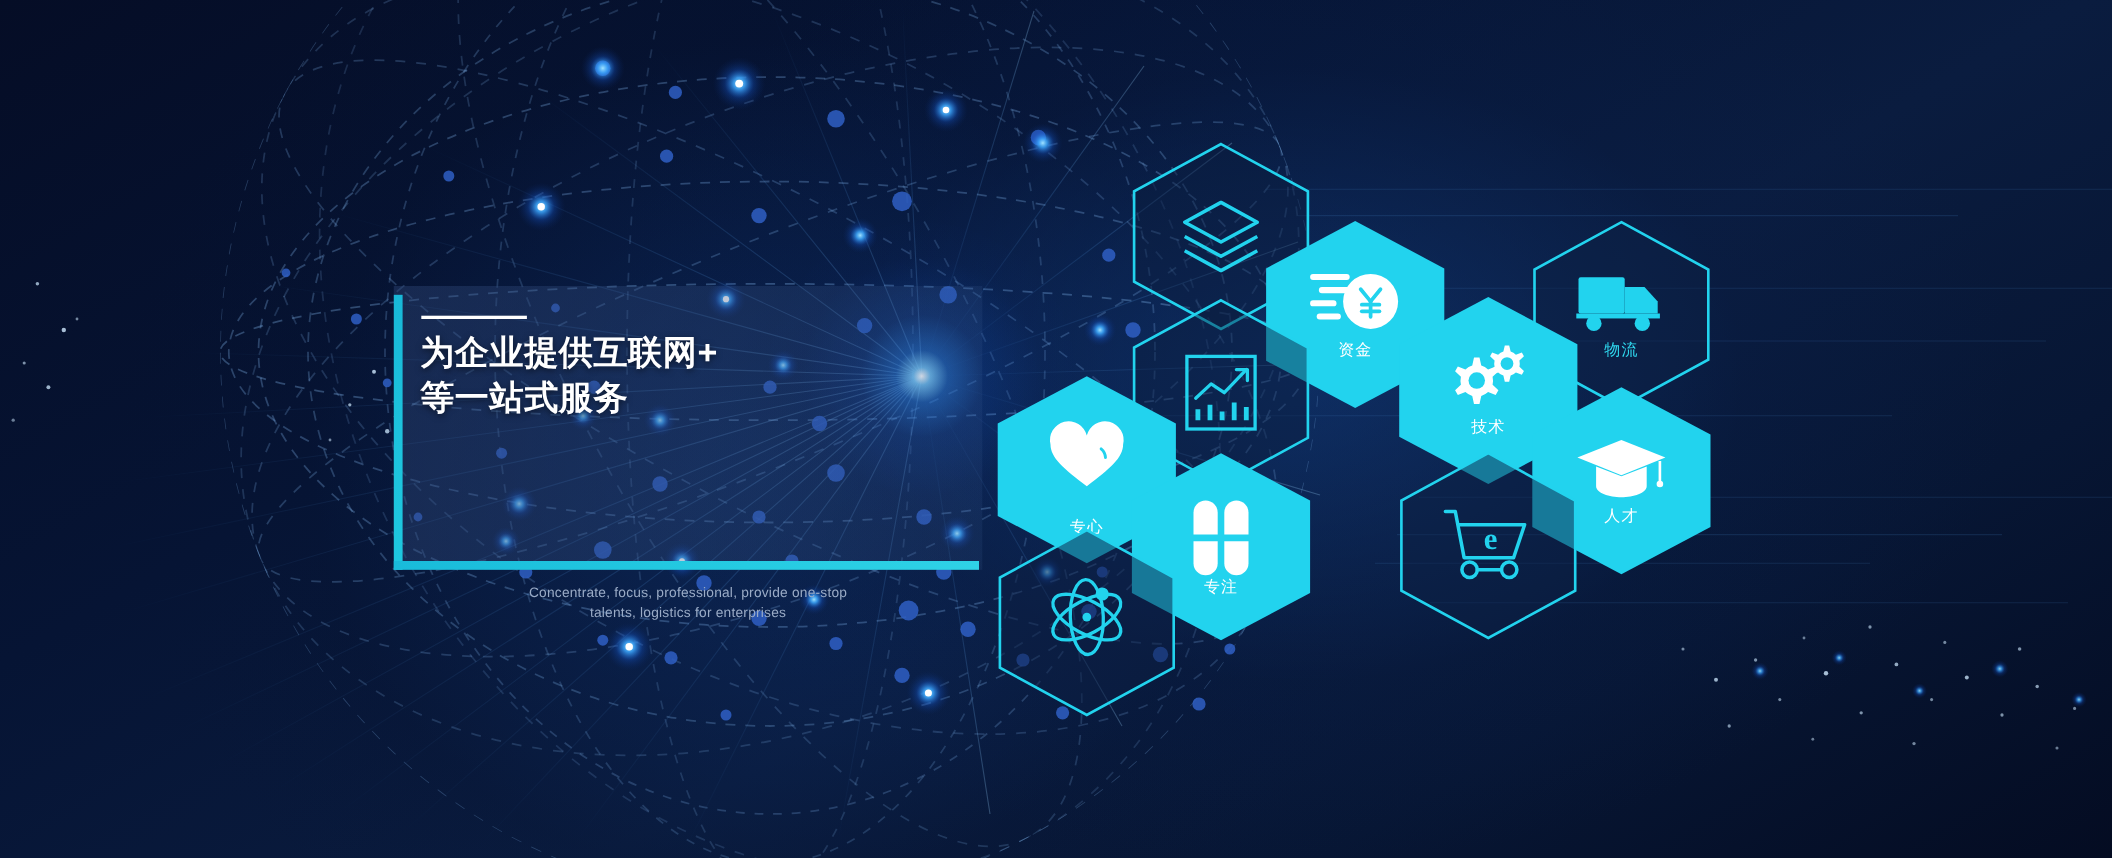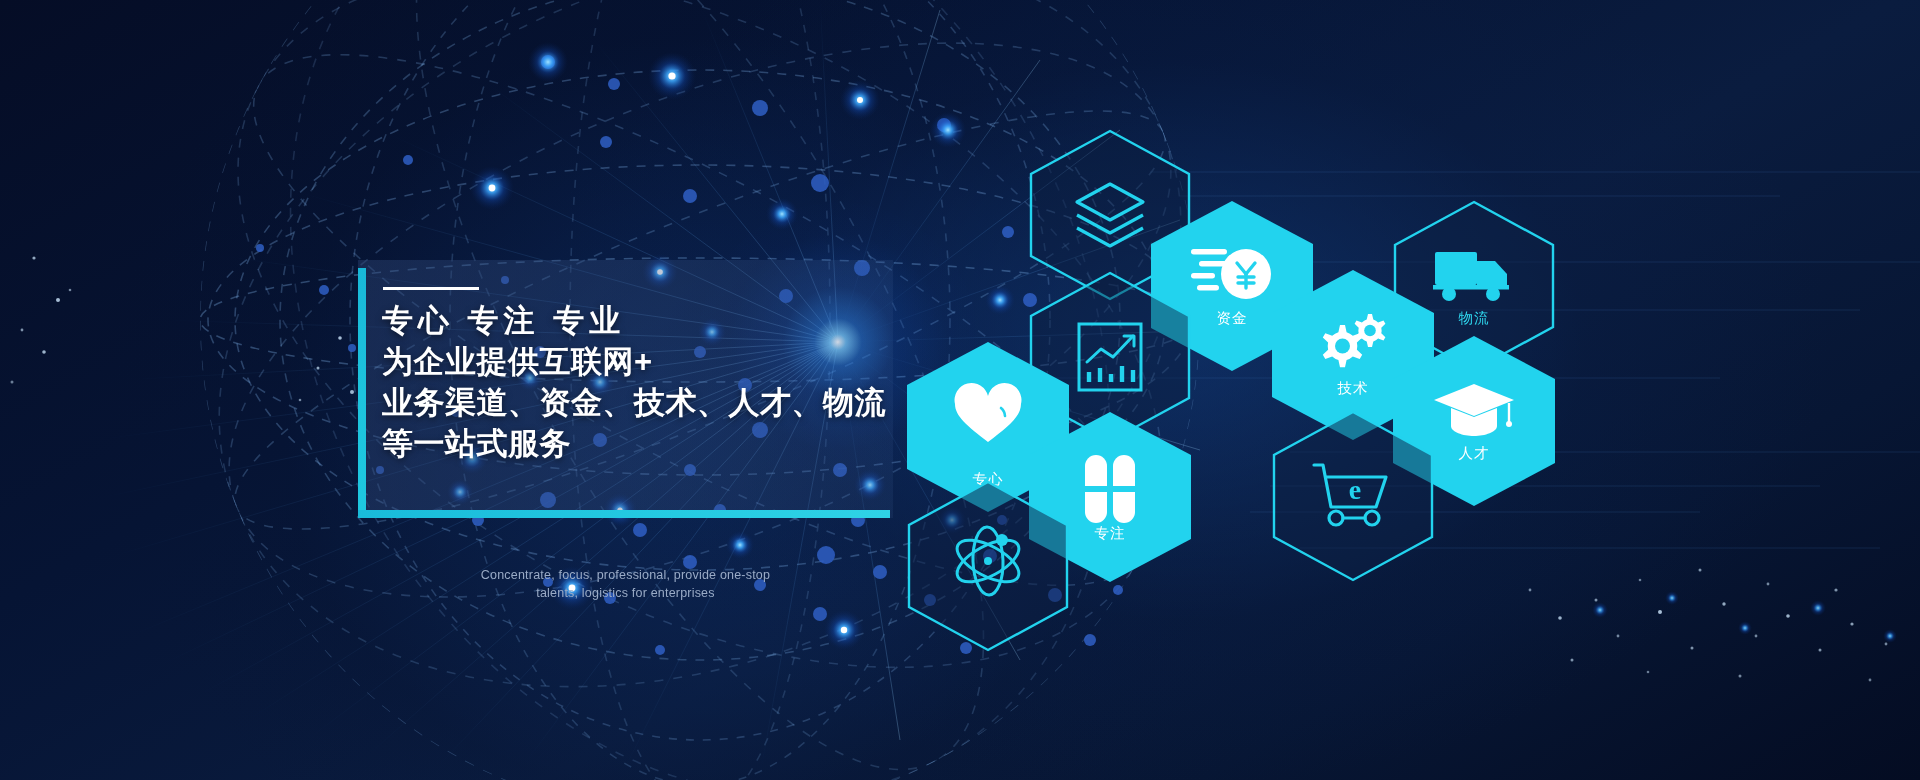--- a/index.html
+++ b/index.html
@@ -56,21 +56,20 @@
   #headline .l {
     font-size:31px; font-weight:bold; line-height:41px; white-space:nowrap;
     letter-spacing:0.5px;
   }
   #headline .l1 { letter-spacing:5px; }
 
   #subtitle {
     position:absolute; left:358px; top:530px; width:535px;
     text-align:center; color:#9aabc6; font-size:12.5px; line-height:18px;
     letter-spacing:0.2px;
-    margin-top:36px;
   }
 
   
   #hex-cluster { position:absolute; left:0; top:0; width:1920px; height:780px; }
   .hex { position:absolute; }
   .hex .lbl {
     position:absolute; left:0; width:100%; text-align:center;
     font-size:14.5px; font-weight:500; white-space:nowrap;
     letter-spacing:1px;
   }
@@ -305,23 +304,21 @@
   <div id="burst">
     <div class="core"></div>
   </div>
 
   <div id="text-panel"></div>
   <div id="panel-border-left"></div>
   <div id="panel-border-bottom"></div>
   <div id="title-dash"></div>
 
   <div id="headline">
-    <div class="l l1">专心 专注 专业</div>
     <div class="l">为企业提供互联网+</div>
-    <div class="l">业务渠道、资金、技术、人才、物流</div>
     <div class="l">等一站式服务</div>
   </div>
 
   <div id="subtitle">
     <div>Concentrate, focus, professional, provide one-stop</div>
     <div>talents, logistics for enterprises</div>
   </div>
 
   <div id="hex-cluster">
 
@@ -407,21 +404,21 @@
         <polygon points="85,2 166,45 166,129 85,172 4,129 4,45" fill="#22d3ee"></polygon>
         <g>
           <path d="M85,102 C64,86 52,76 52,64 A15,15 0 0 1 85,56 A15,15 0 0 1 118,64 C118,76 106,86 85,102 Z" fill="#ffffff"></path>
           <path d="M98,68 a11,11 0 0 1 4,8" fill="none" stroke="#22d3ee" stroke-width="2.6" stroke-linecap="round"></path>
         </g>
       </svg>
       <div class="lbl" style="top:110px;margin-top:20px;">专心</div>
     </div>
 
 
-    <div class="hex filled" style="left:1389px; top:334px; width:170px; height:174px;text-decoration:underline;">
+    <div class="hex filled" style="left:1389px; top:350px; width:170px; height:174px;text-decoration:underline;">
       <svg width="170" height="174" viewBox="0 0 170 174">
         <polygon points="85,2 166,45 166,129 85,172 4,129 4,45" fill="#22d3ee"></polygon>
         <g fill="#ffffff">
           <polygon points="85,50 125,66 85,82 45,66"></polygon>
           <path d="M62,74 v18 c0,6 12,10 23,10 s23,-4 23,-10 v-18 l-23,9 z"></path>
           <path d="M120,69 v19" stroke="#ffffff" stroke-width="2.4" fill="none"></path>
           <circle cx="120" cy="90" r="3"></circle>
         </g>
       </svg>
       <div class="lbl" style="top:110px;">人才</div>

